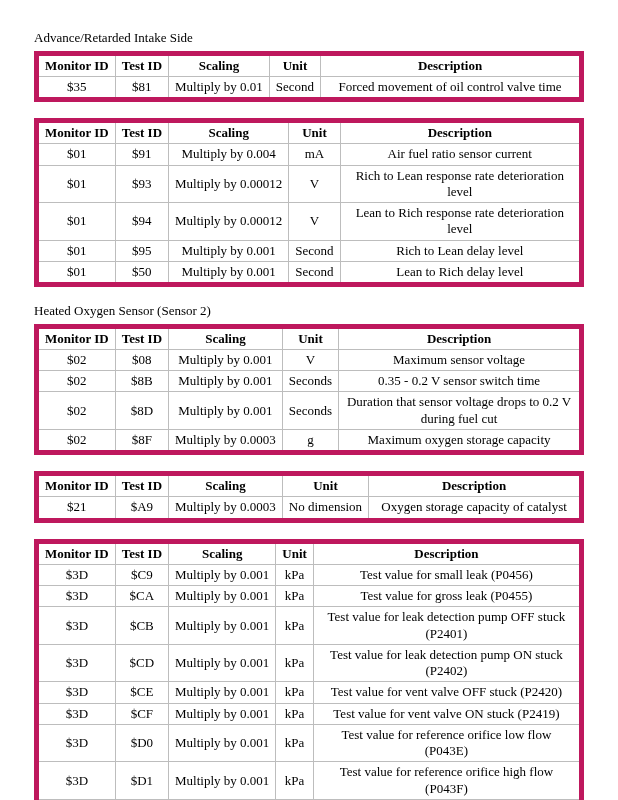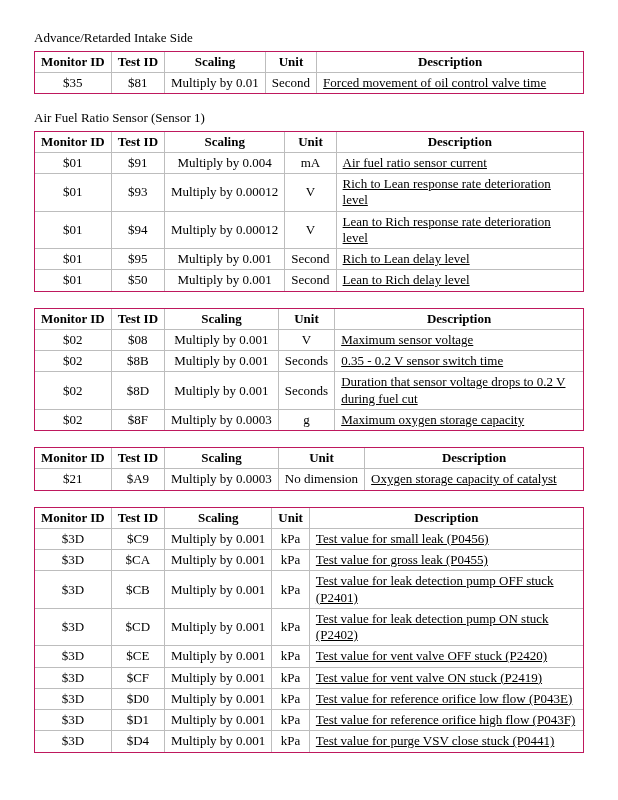--- a/index.html
+++ b/index.html
@@ -22,21 +22,21 @@
   .section-title {
     font-size: 13px;
     font-weight: normal;
     margin: 0 0 5px 0;
     line-height: 1.2;
   }
   table.data-table {
     width: 100%;
     border-collapse: separate;
     border-spacing: 0;
-    border: 1px solid #be185d;
+    border: 5px solid #be185d;
     font-size: 13px;
     table-layout: auto;
   }
   table.data-table th,
   table.data-table td {
     border-right: 1px solid #bdbdbd;
     border-bottom: 1px solid #bdbdbd;
     padding: 2px 6px;
     line-height: 1.25;
     background: #ffffff;
@@ -50,23 +50,22 @@
   table.data-table th {
     font-weight: bold;
     text-align: center;
     white-space: nowrap;
   }
   td.center {
     text-align: center;
     white-space: nowrap;
   }
   td.desc {
-    text-align: left;
+    text-align: center;
     width: 99%;
-    text-decoration: underline;
   }
 </style>
 </head>
 <body>
 
 <div class="page">
   <div>
       <section>
         <h2 class="section-title">Advance/Retarded Intake Side</h2>
         <table class="data-table">
@@ -84,21 +83,20 @@
               <td class="center">$35</td>
               <td class="center">$81</td>
               <td class="center">Multiply by 0.01</td>
               <td class="center">Second</td>
               <td class="desc">Forced movement of oil control valve time</td>
             </tr>
           </tbody>
         </table>
       </section>
       <section>
-        <h2 class="section-title">Air Fuel Ratio Sensor (Sensor 1)</h2>
         <table class="data-table">
           <thead>
             <tr>
               <th>Monitor ID</th>
               <th>Test ID</th>
               <th>Scaling</th>
               <th>Unit</th>
               <th>Description</th>
             </tr>
           </thead>
@@ -135,20 +133,21 @@
               <td class="center">$01</td>
               <td class="center">$50</td>
               <td class="center">Multiply by 0.001</td>
               <td class="center">Second</td>
               <td class="desc">Lean to Rich delay level</td>
             </tr>
           </tbody>
         </table>
       </section>
       <section>
+        <h2 class="section-title">Heated Oxygen Sensor (Sensor 2)</h2>
         <table class="data-table">
           <thead>
             <tr>
               <th>Monitor ID</th>
               <th>Test ID</th>
               <th>Scaling</th>
               <th>Unit</th>
               <th>Description</th>
             </tr>
           </thead>

